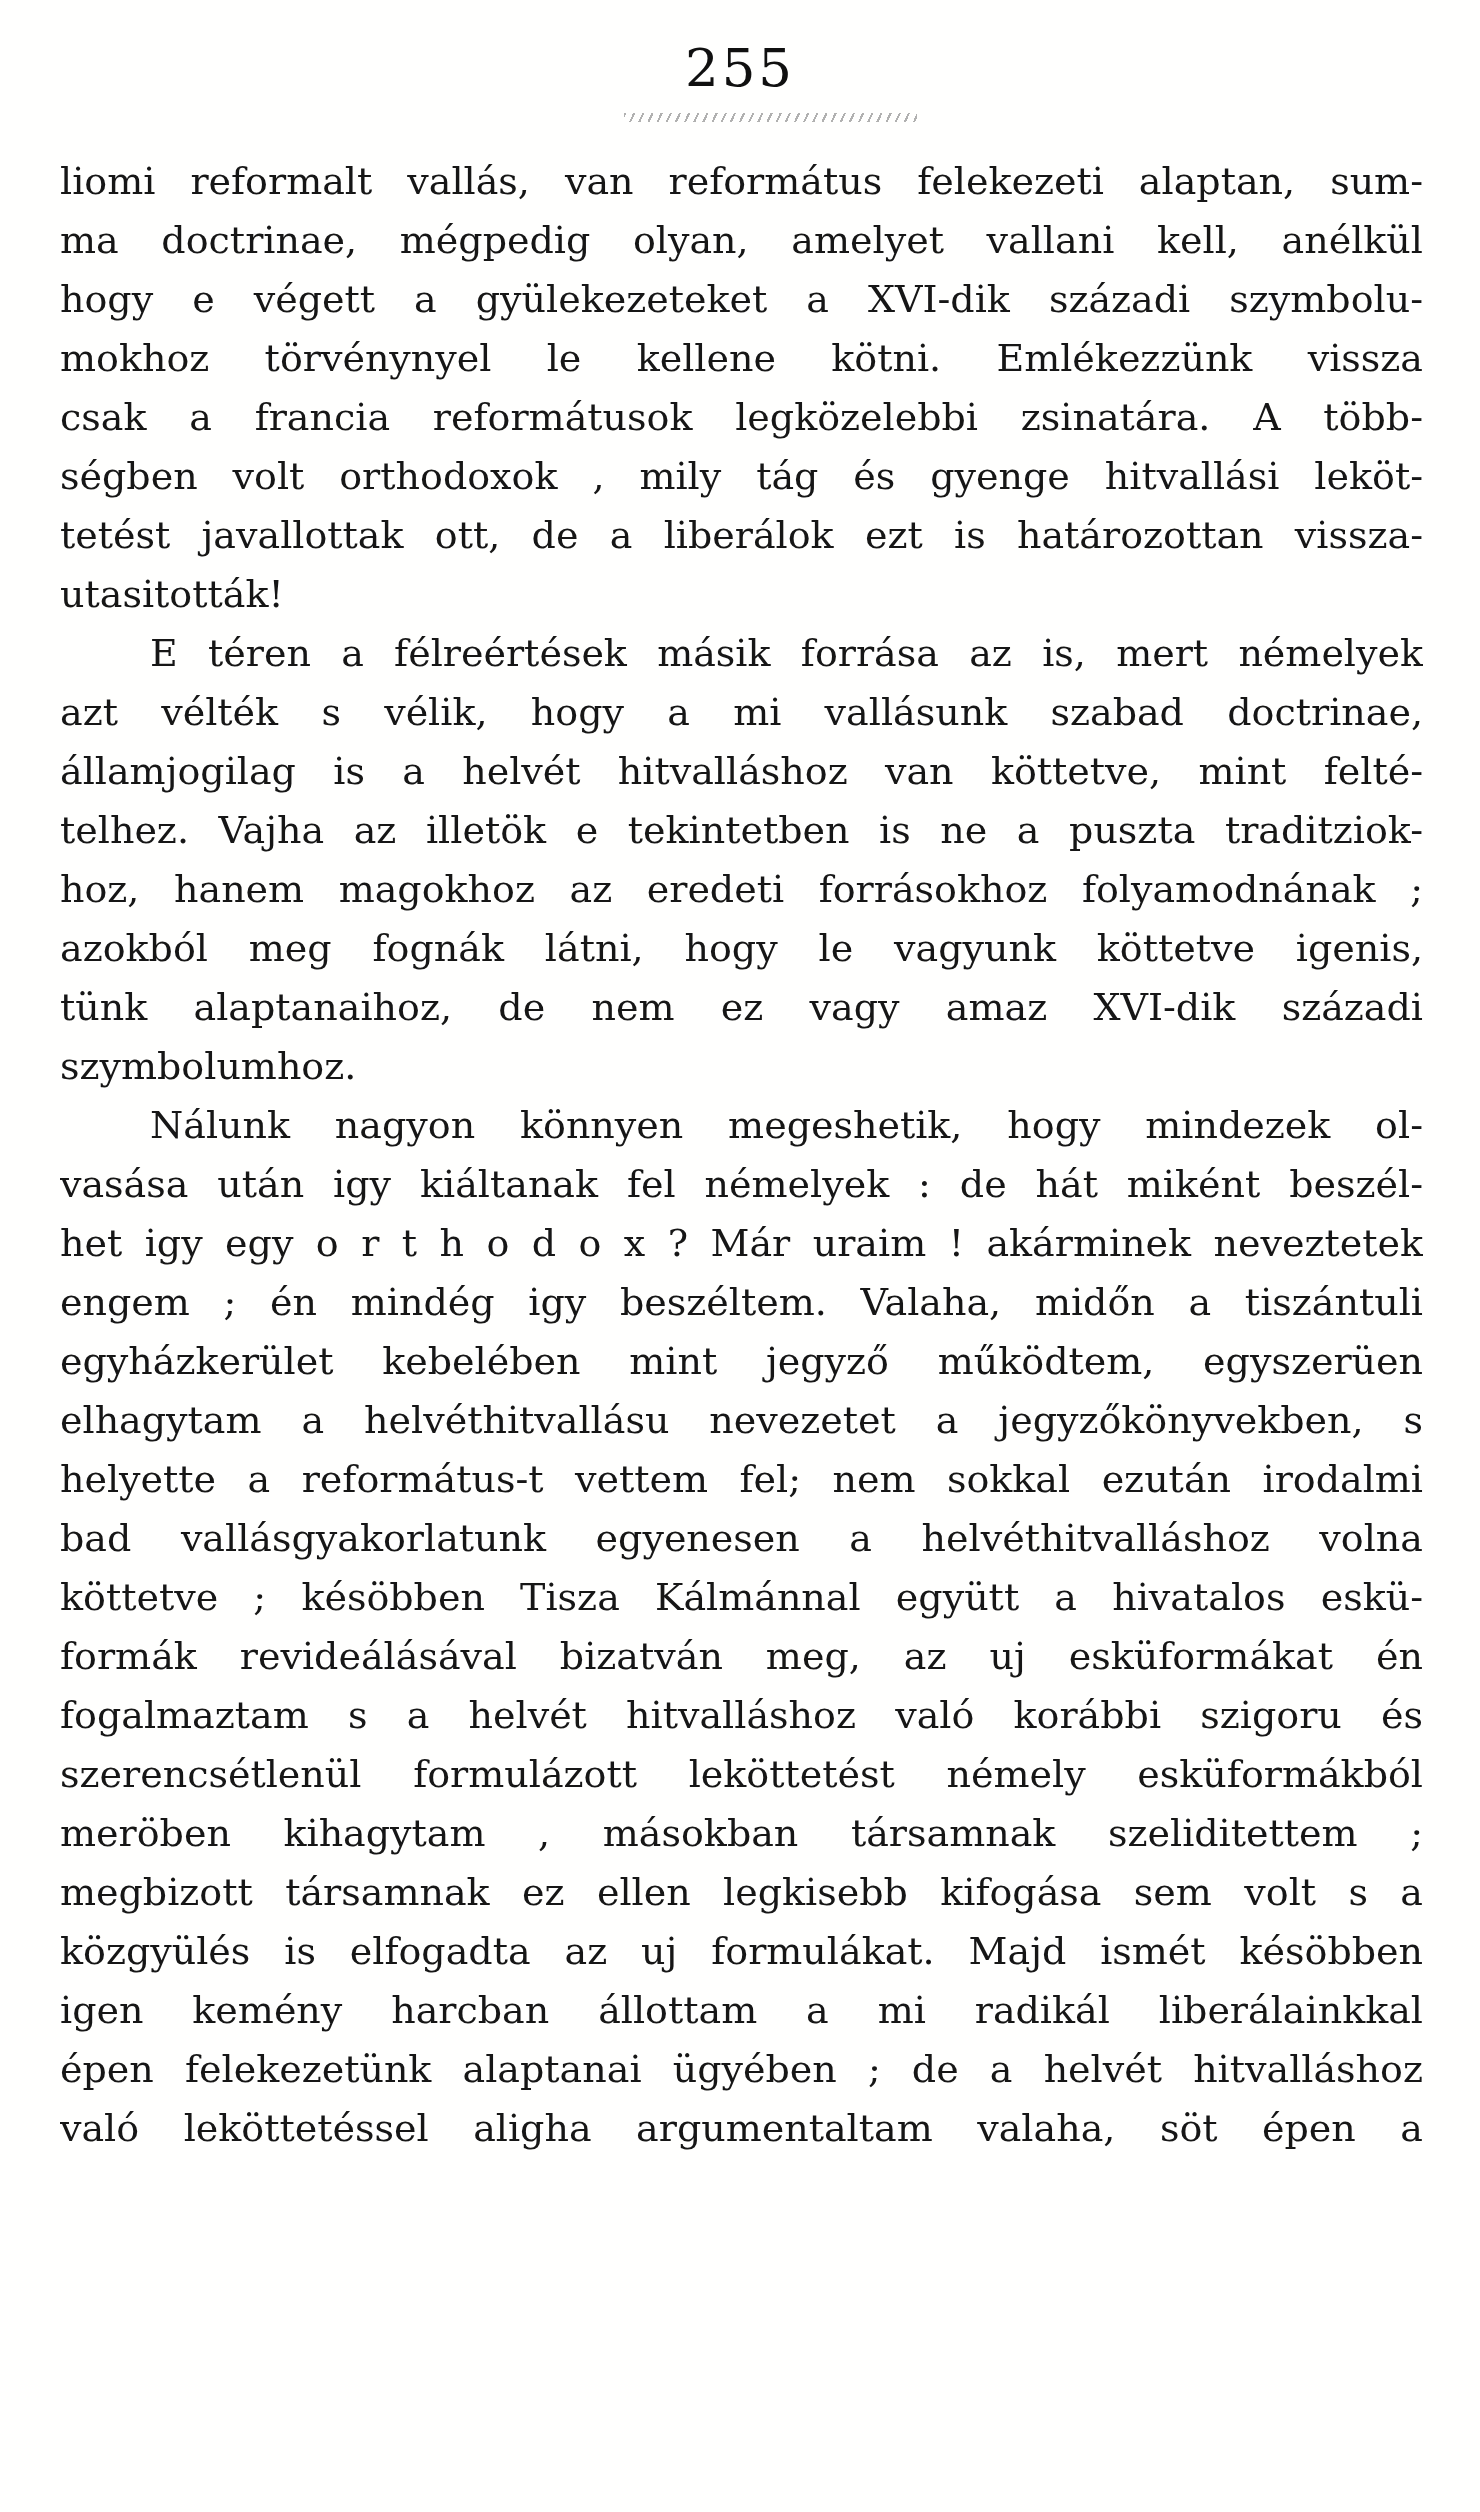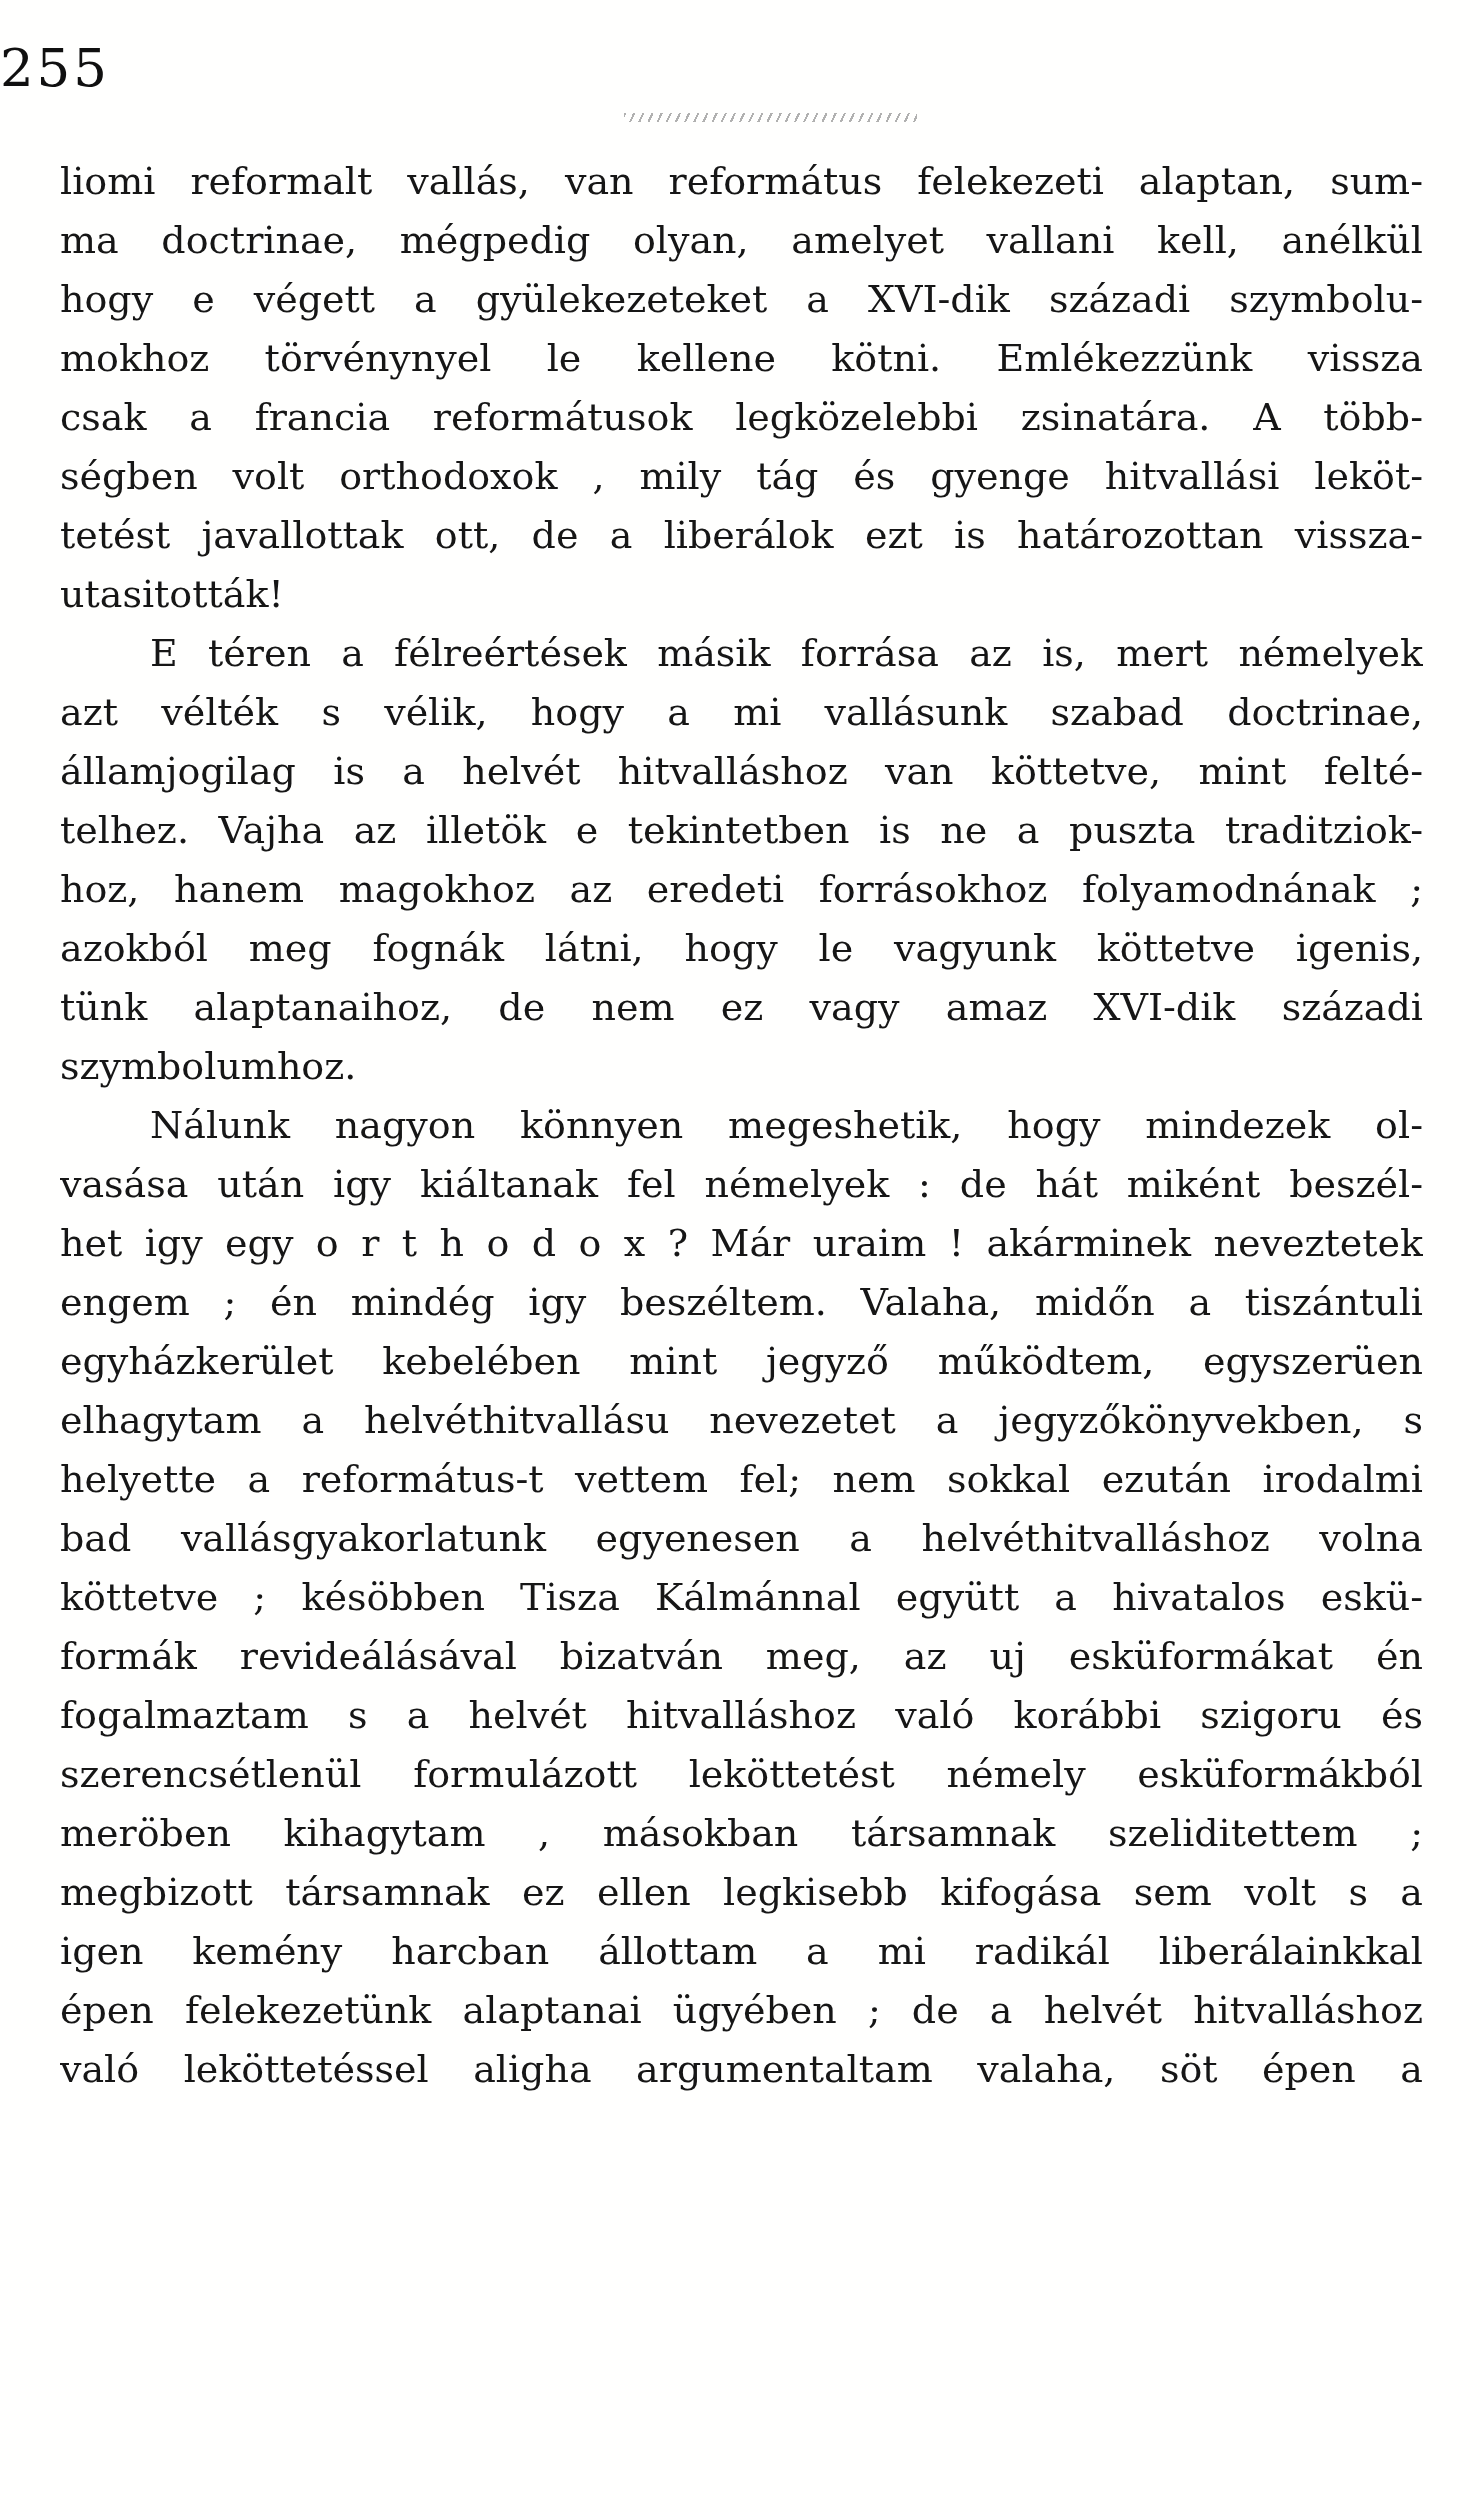--- a/index.html
+++ b/index.html
@@ -7,20 +7,21 @@
     position:relative;
     width:1480px;height:2512px;
     background:#fffffe;
     color:#161616;
     font-family:"DejaVu Serif", "Liberation Serif", serif;
     overflow:hidden;
   }
   .page-number{
     position:absolute;
     top:37px;left:0;width:100%;
+    text-align:center;
     font-size:53px;
     letter-spacing:2.9px;
     color:#101010;
   }
   .ornament{
     position:absolute;
     top:113px;left:624px;
     width:293px;height:8.8px;
     background:repeating-linear-gradient(115deg,#8f8f8f 0 2px,transparent 2px 8.3px);
     opacity:.7;
@@ -71,18 +72,19 @@
       <div class="line">egyházkerület kebelében mint jegyző működtem, egyszerüen</div>
       <div class="line">elhagytam a helvéthitvallásu nevezetet a jegyzőkönyvekben, s</div>
       <div class="line">helyette a református-t vettem fel; nem sokkal ezután irodalmi</div>
       <div class="line">bad vallásgyakorlatunk egyenesen a helvéthitvalláshoz volna</div>
       <div class="line">köttetve ; késöbben Tisza Kálmánnal együtt a hivatalos eskü-</div>
       <div class="line">formák revideálásával bizatván meg, az uj esküformákat én</div>
       <div class="line">fogalmaztam s a helvét hitvalláshoz való korábbi szigoru és</div>
       <div class="line">szerencsétlenül formulázott leköttetést némely esküformákból</div>
       <div class="line">meröben kihagytam , másokban társamnak szeliditettem ;</div>
       <div class="line">megbizott társamnak ez ellen legkisebb kifogása sem volt s a</div>
+      <div class="line">közgyülés is elfogadta az uj formulákat. Majd ismét késöbben</div>
       <div class="line">igen kemény harcban állottam a mi radikál liberálainkkal</div>
       <div class="line">épen felekezetünk alaptanai ügyében ; de a helvét hitvalláshoz</div>
       <div class="line">való leköttetéssel aligha argumentaltam valaha, söt épen a</div>
     </div>
 </div>
 
 
 </body></html>

